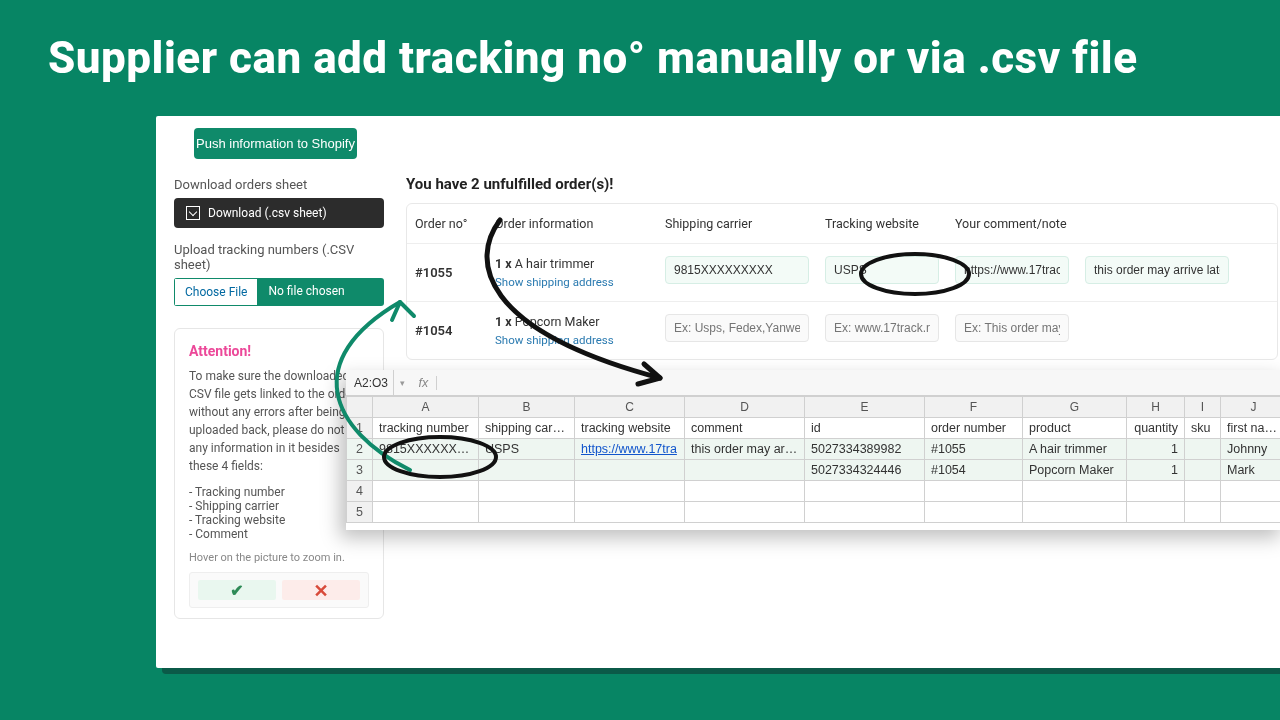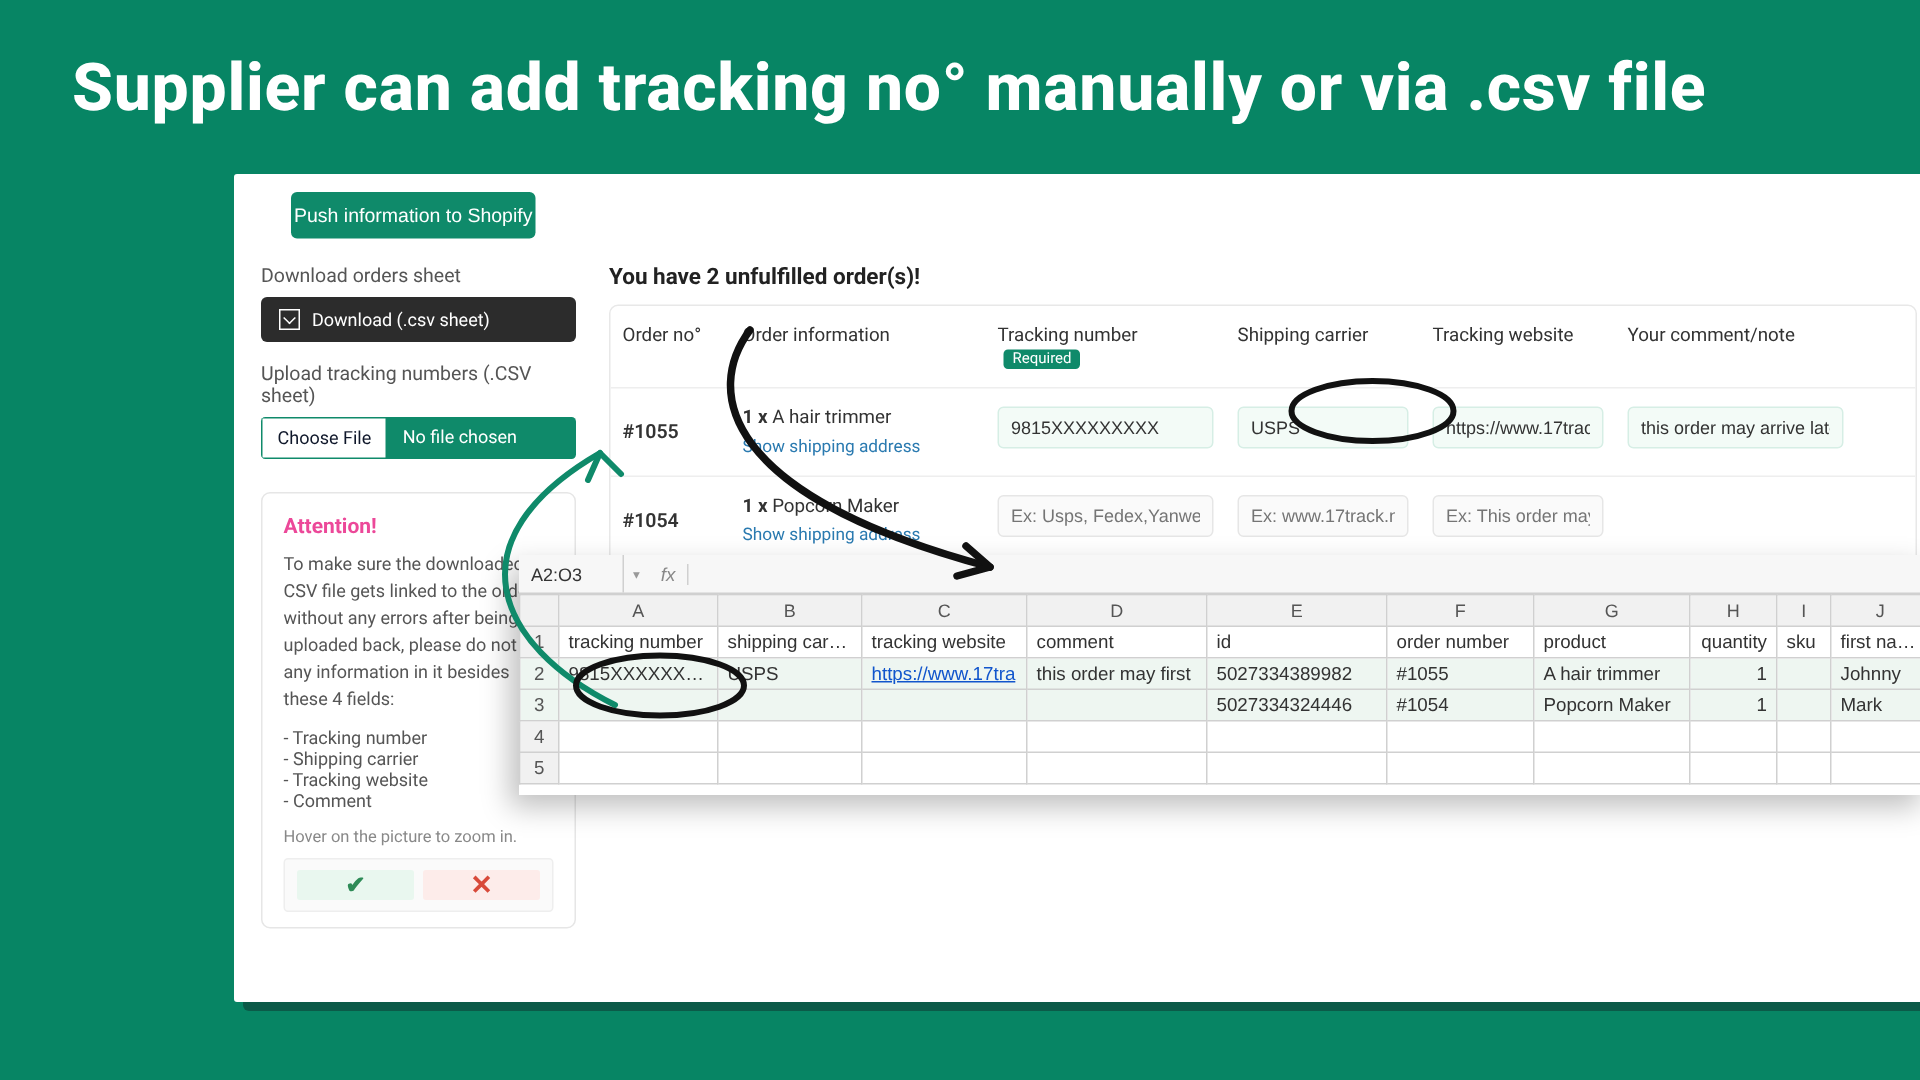--- a/index.html
+++ b/index.html
@@ -77,21 +77,21 @@
   .dl-icon::after {
     content:''; position:absolute; left:3px; top:2px;
     width:5px; height:5px; border:1.5px solid #fff; border-top:none; border-left:none;
     transform: rotate(45deg);
   }
   .choose-wrap {
     display:flex; background:#0f8a6a; border-radius:3px; overflow:hidden;
     font-size:12px; margin-top:2px;
   }
   .choose-file {
-    background:#fff; color:#0f172a;
+    background:#fff; color:#0369a1;
     border:1px solid #0f8a6a; padding:6px 10px; cursor:pointer;
   }
   .no-file { color:#fff; padding:6px 10px; flex:1; }
 
   .attention-card {
     border:1px solid #e6e6e6; border-radius:6px;
     padding: 14px 14px 10px 14px; margin-top: 22px;
     font-size: 12px; color:#555;
   }
   .attention-title { color:#ec4899; font-weight:700; font-size:14px; margin-bottom:8px;}
@@ -145,21 +145,21 @@
     background:#fff;
     box-shadow: -6px 8px 18px rgba(0,0,0,.25);
     font-size:12.5px; color:#333;
     font-family: "Segoe UI", Arial, sans-serif;
   }
   .sheet-fx {
     display:flex; align-items:center; height:26px;
     border-bottom:1px solid #d0d0d0; background:#f7f7f7;
   }
   .sheet-ref {
-    width:70px; padding:0 8px; border-right:1px solid #d0d0d0;
+    width:48px; padding:0 8px; border-right:1px solid #d0d0d0;
     font-size:12px; color:#333; height:100%; display:flex; align-items:center;
   }
   .sheet-caret { font-size:9px; color:#999; padding:0 6px;}
   .fx-label { font-style:italic; color:#888; padding:0 8px; border-right:1px solid #d0d0d0;}
   table.ss { border-collapse:collapse; width:100%; table-layout:fixed;}
   table.ss th, table.ss td {
     border:1px solid #d0d0d0; padding:3px 6px; height:20px;
     overflow:hidden; white-space:nowrap; text-overflow:ellipsis;
   }
   table.ss th { background:#f1f1f1; font-weight:400; color:#555; text-align:center; font-size:12px;}
@@ -219,24 +219,20 @@
       </div>
     </div>
 
     <div class="right-col">
       <div class="unfulfilled-msg">You have 2 unfulfilled order(s)!</div>
 
       <div class="orders-table">
         <div class="orders-head">
           <div>Order no°</div>
           <div>Order information</div>
-          <div>
-            <span>Tracking number</span>
-            <span class="req-chip">Required</span>
-          </div>
           <div>Shipping carrier</div>
           <div>Tracking website</div>
           <div>Your comment/note</div>
         </div>
 
         <div class="orders-row">
           <div class="ord-no">#1055</div>
           <div>
             <div class="ord-info-line"><b>1 x</b> <span>A hair trimmer</span></div>
             <span class="show-ship">Show shipping address</span>
@@ -307,21 +303,21 @@
       <td>product</td>
           <td style="text-align:right">quantity</td>
           <td>sku</td>
       <td>first name</td>
     </tr>
     <tr class="sel-range">
       <td class="rowhead">2</td>
       <td>9815XXXXXXXXX</td>
           <td>USPS</td>
       <td class="link-cell">https://www.17tra</td>
-      <td>this order may first</td>
+      <td>this order may arrive</td>
           <td>5027334389982</td>
           <td>#1055</td>
       <td>A hair trimmer</td>
           <td style="text-align:right">1</td>
           <td></td>
       <td>Johnny</td>
     </tr>
     <tr class="sel-range">
       <td class="rowhead">3</td>
       <td></td>

